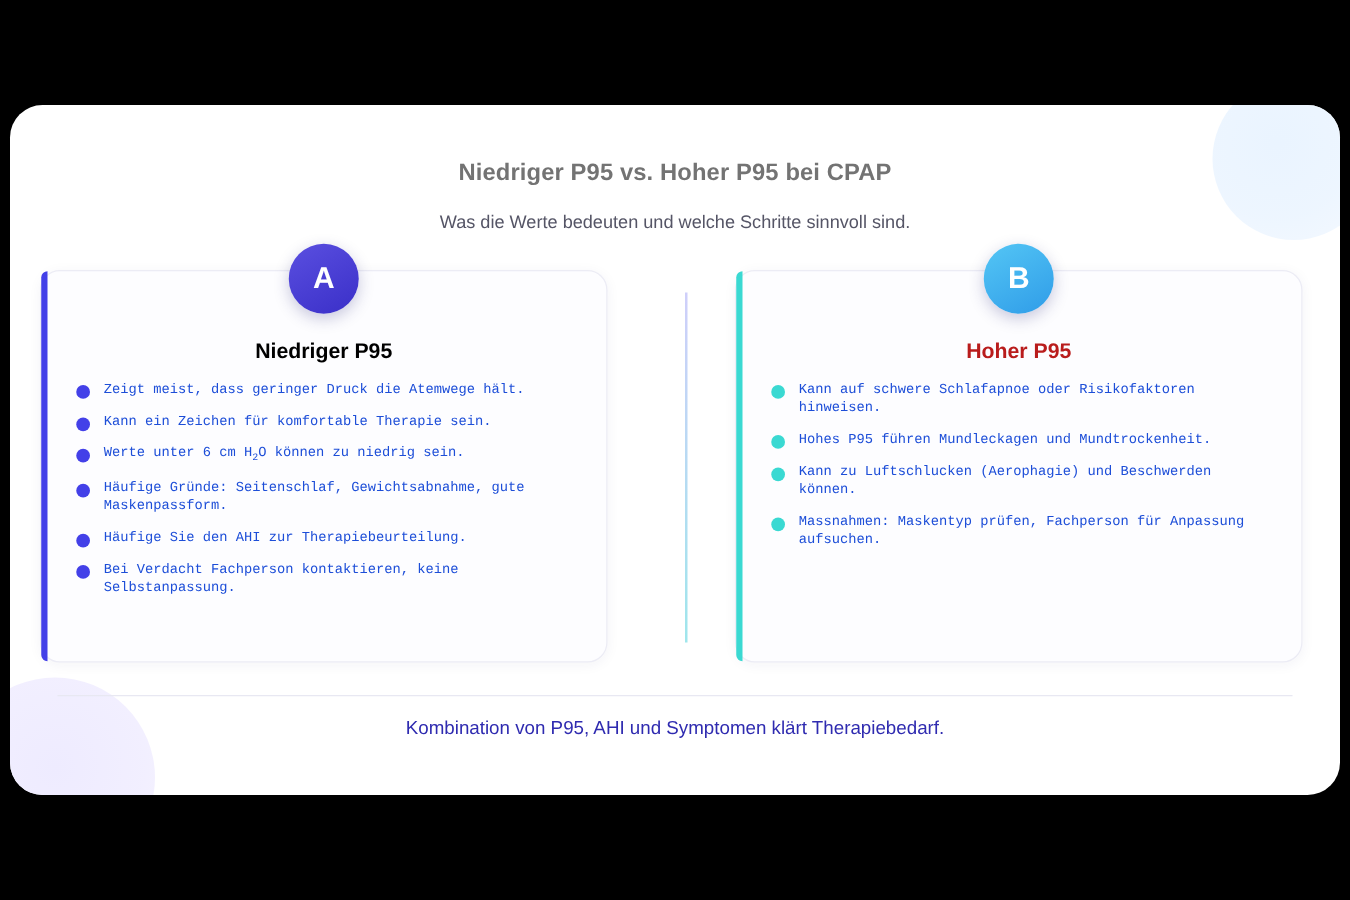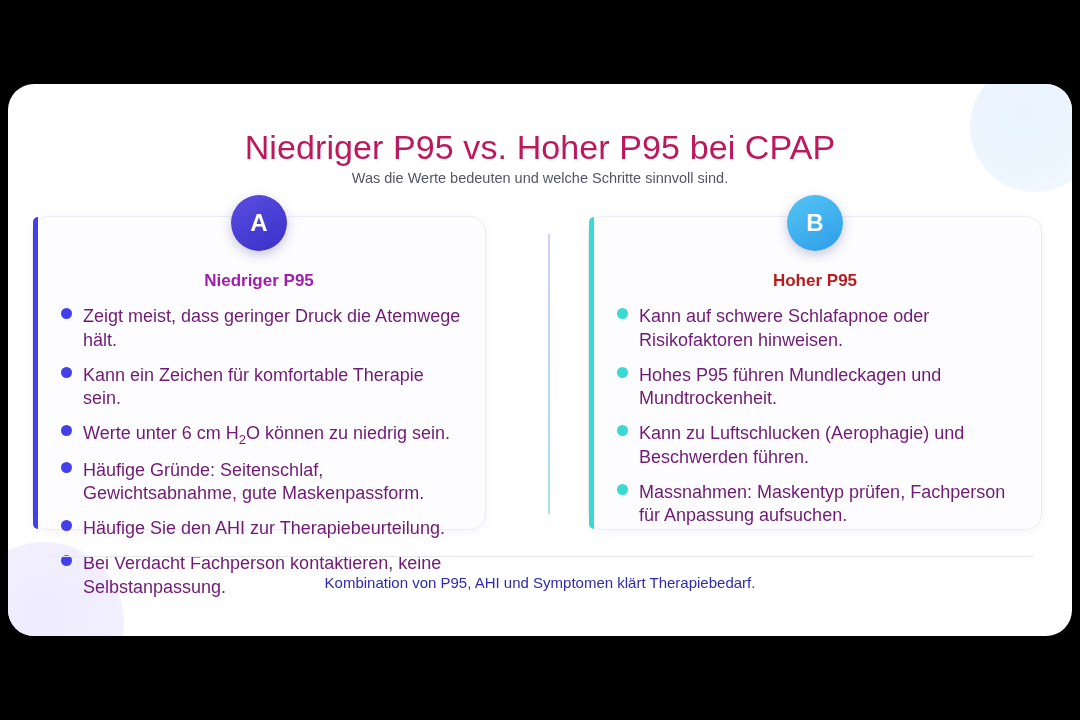--- a/index.html
+++ b/index.html
@@ -52,23 +52,23 @@
     background: radial-gradient(circle at 50% 45%, #edeaff 0%, #f1eeff 60%, #f6f4ff 100%);
     opacity: 0.95;
   }
 
   .title {
     position: absolute;
     left: 0;
     top: 44px;
     width: 100%;
     text-align: center;
-    font-size: 34px;
-    font-weight: normal;
-    color: #be185d;
+    font-size: 19px;
+    font-weight: bold;
+    color: #737373;
     letter-spacing: 0.1px;
   }
   .subtitle {
     position: absolute;
     left: 0;
     top: 86px;
     width: 100%;
     text-align: center;
     font-size: 14.5px;
     color: #555566;
@@ -120,39 +120,40 @@
 
   .panel-title {
     position: absolute;
     top: 54px;
     left: 0;
     width: 100%;
     text-align: center;
     font-size: 17px;
     font-weight: bold;
   }
-  .panel.left  .panel-title { color: #a21caf; }
+  .panel.left  .panel-title { color: #000000; }
   .panel.right .panel-title { color: #b91c1c; }
 
   ul.items {
     position: absolute;
     top: 88px;
     left: 0;
     right: 0;
     margin: 0;
     padding: 0 22px 0 28px;
     list-style: none;
   }
   ul.items li {
     position: relative;
     padding-left: 22px;
     margin-bottom: 11px;
-    font-size: 18px;
+    font-size: 11px;
     line-height: 1.32;
-    color: #701a75;
+    color: #1d4ed8;
+    font-family: Liberation Mono, monospace;
   }
   ul.items li::before {
     content: "";
     position: absolute;
     left: 0;
     top: 3px;
     width: 11px;
     height: 11px;
     border-radius: 50%;
   }
@@ -237,21 +238,21 @@
       </ul>
     </div>
 
     <div class="panel right">
       <div class="edge"></div>
       <div class="badge b">B</div>
       <div class="panel-title">Hoher P95</div>
       <ul class="items">
         <li>Kann auf schwere Schlafapnoe oder Risikofaktoren hinweisen.</li>
         <li>Hohes P95 führen Mundleckagen und Mundtrockenheit.</li>
-        <li>Kann zu Luftschlucken (Aerophagie) und Beschwerden führen.</li>
+        <li>Kann zu Luftschlucken (Aerophagie) und Beschwerden können.</li>
         <li>Massnahmen: Maskentyp prüfen, Fachperson für Anpassung aufsuchen.</li>
       </ul>
     </div>
 
 
     <div class="divider"></div>
     <div class="footer">Kombination von P95, AHI und Symptomen klärt Therapiebedarf.</div>
   </div>
 </div>
 

